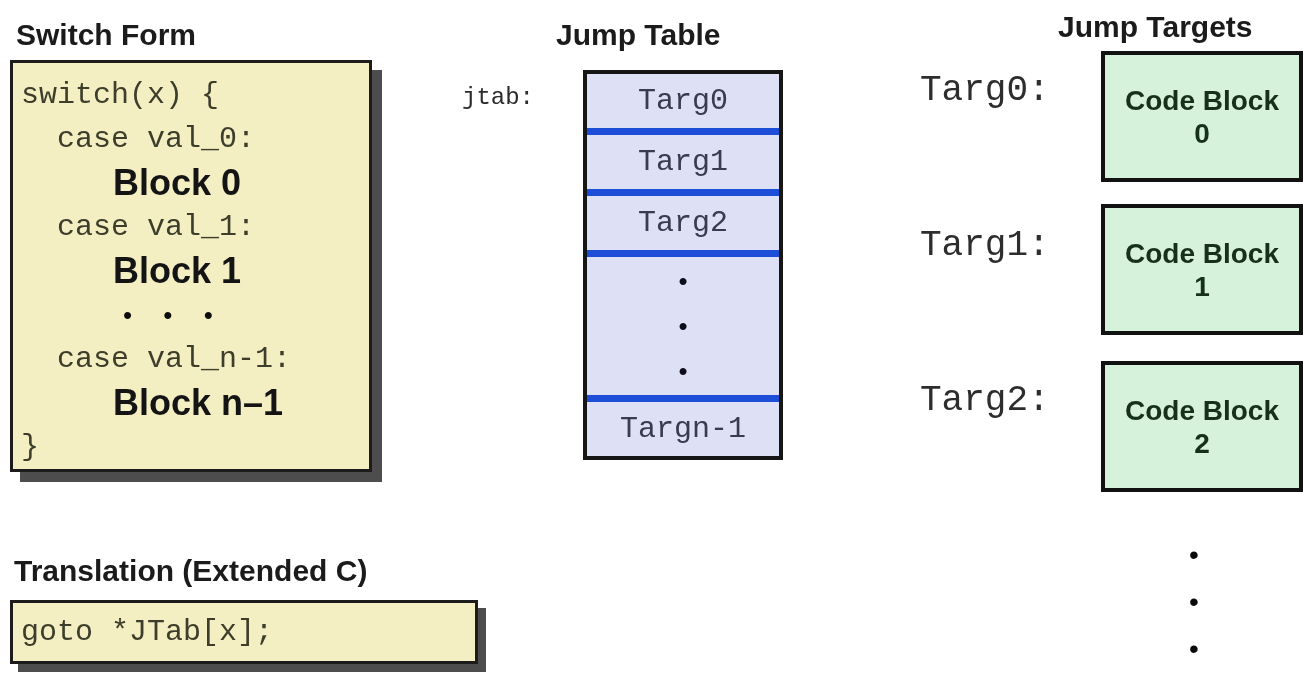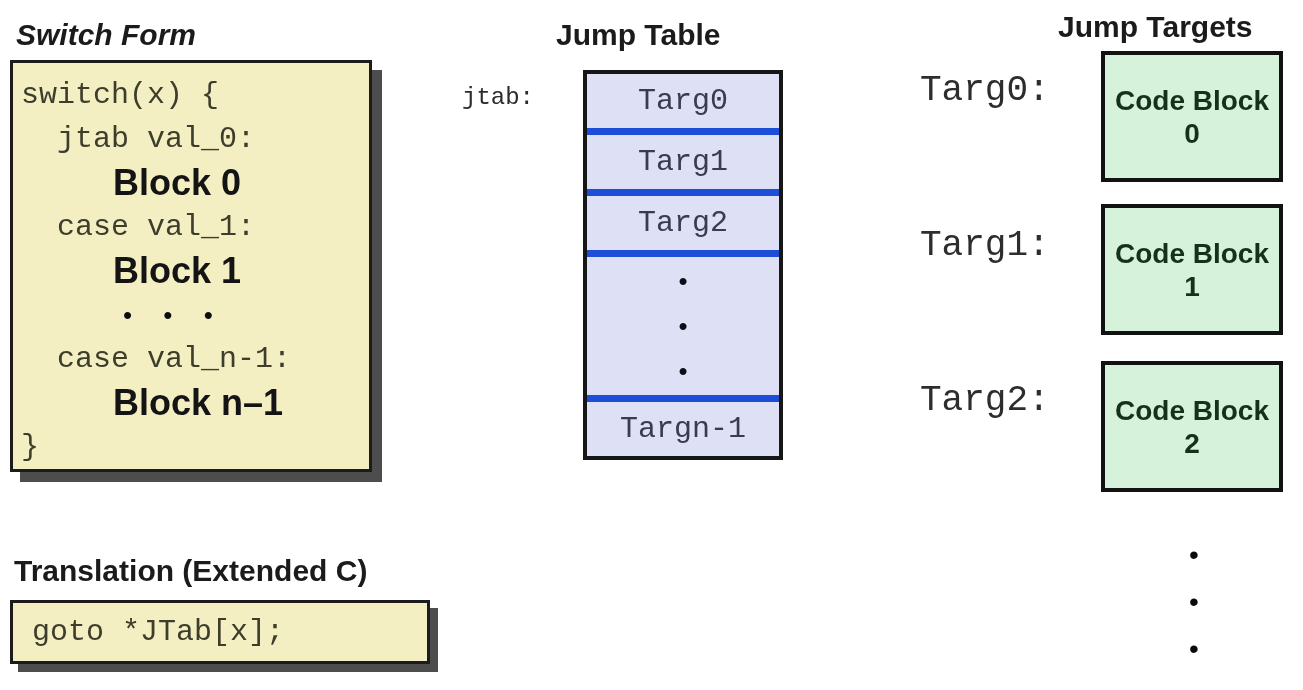--- a/index.html
+++ b/index.html
@@ -5,21 +5,21 @@
 <style>
   html,body{margin:0;padding:0;background:#ffffff;}
   .canvas{
     position:relative;width:1303px;height:690px;background:#ffffff;
     font-family:"Liberation Sans",sans-serif;overflow:hidden;
   }
   .heading{
     position:absolute;font-size:30px;font-weight:700;color:#1b1b1b;
     white-space:nowrap;
   }
-  .h-switch{left:16px;top:18px;font-style:italic;}
+  .h-switch{left:16px;top:18px;}
   .h-jumptable{left:556px;top:18px;}
   .h-jumptargets{left:1058px;top:10px;}
   .h-translation{left:14px;top:554px;}
 
   .codebox{
     position:absolute;background:#F3EFC2;border:3px solid #1c1c1c;
     box-sizing:border-box;box-shadow:10px 10px 0 0 #4d4d4d;
   }
   .switch-box{left:10px;top:60px;width:362px;height:412px;padding:10px 8px 0 8px;}
   .code-line{
@@ -55,53 +55,53 @@
     white-space:pre-line;text-align:center;line-height:45px;
   }
 
   .target-label{
     position:absolute;left:920px;
     font-family:"Liberation Mono",monospace;font-size:36px;color:#2d2d2d;
     white-space:nowrap;
   }
   .t0{top:70px;} .t1{top:225px;} .t2{top:380px;}
   .code-block{
-    position:absolute;left:1101px;width:182px;height:131px;
+    position:absolute;left:1101px;width:202px;height:131px;
     background:#D7F2DA;border:4px solid #121212;box-sizing:border-box;
     display:flex;flex-direction:column;align-items:center;justify-content:center;
     font-size:28px;font-weight:700;color:#16301a;line-height:33px;
     text-align:center;
   }
   .b0{top:51px;} .b1{top:204px;} .b2{top:361px;}
   .targets-ellipsis{
     position:absolute;left:1176px;top:531px;width:36px;
     font-size:28px;color:#0a0a0a;white-space:pre-line;
     line-height:47px;text-align:center;
   }
 
   .translation-box{
-    left:10px;top:600px;width:420px;height:64px;
+    left:10px;top:600px;width:468px;height:64px;
     box-shadow:8px 8px 0 0 #4d4d4d;
-    display:flex;align-items:center;padding-left:19px;
+    display:flex;align-items:center;padding-left:8px;
   }
   .translation-code{
     font-family:"Liberation Mono",monospace;font-size:30px;color:#3d3d2b;
     white-space:pre;
   }
 </style>
 </head>
 <body>
 
 <div class="canvas">
 
   <div class="heading h-switch">Switch Form</div>
 
   <div class="codebox switch-box">
     <div class="code-line">switch(x) {</div>
-    <div class="code-line">  jtab val_0:</div>
+    <div class="code-line">  case val_0:</div>
     <div class="code-line sans">Block 0</div>
     <div class="code-line">  case val_1:</div>
     <div class="code-line sans">Block 1</div>
     <div class="code-line dots">• • •</div>
     <div class="code-line">  case val_n-1:</div>
     <div class="code-line sans">Block n–1</div>
     <div class="code-line">}</div>
   </div>
 
   <div class="heading h-jumptable">Jump Table</div>

